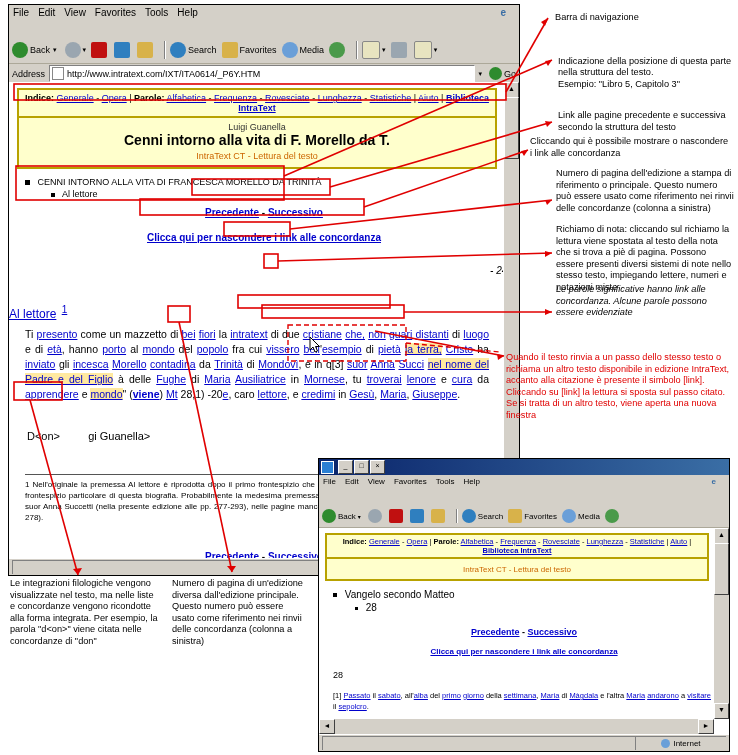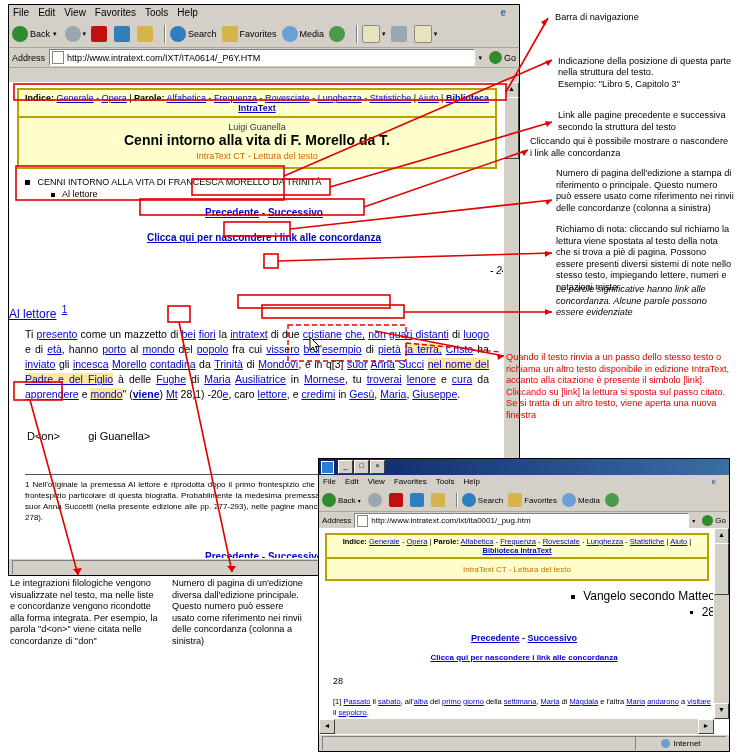--- a/index.html
+++ b/index.html
@@ -4,21 +4,21 @@
 <style>
   html,body{margin:0;padding:0;background:#ffffff;}
   body{width:738px;height:755px;position:relative;font-family:"Liberation Sans",sans-serif;font-size:11px;color:#000;}
   .win{position:absolute;border:1px solid #000;background:#d4d0c8;box-sizing:border-box;}
   .titlebar{height:16px;background:linear-gradient(to right,#0a246a,#3a6ea5);color:#fff;font-size:9px;display:flex;align-items:center;padding:0 2px;}
   .titlebar .ico{width:11px;height:11px;background:#2a7fd4;border:1px solid #fff;margin-right:3px;flex:0 0 auto;}
   .titlebar .t{flex:1;overflow:hidden;white-space:nowrap;text-overflow:ellipsis;font-weight:bold;}
   .tbtn{width:13px;height:12px;background:#d4d0c8;border:1px solid #fff;border-right-color:#404040;border-bottom-color:#404040;margin-left:1px;font-size:7px;line-height:10px;text-align:center;color:#000;}
   .menubar{height:15px;display:flex;align-items:center;font-size:10px;padding:0 4px;border-bottom:1px solid #d4d0c8;background:#d4d0c8;}
   .menubar span{margin-right:9px;}
-  .toolbar{height:26px;display:flex;align-items:center;background:#d4d0c8;padding:0 3px;border-bottom:1px solid #aca899;}
+  .toolbar{height:26px;display:flex;align-items:center;background:#d4d0c8;padding:0 3px;border-bottom:1px solid #aca899;margin-top:16px;}
   .tbitem{display:flex;align-items:center;font-size:9px;margin-right:5px;white-space:nowrap;}
   .tbicon{width:16px;height:16px;border-radius:2px;margin-right:2px;}
   .sep{width:1px;height:18px;background:#808080;border-right:1px solid #fff;margin:0 4px;}
   .addrbar{height:19px;display:flex;align-items:center;background:#d4d0c8;font-size:9px;padding:0 3px;border-bottom:1px solid #aca899;}
   .addrinput{flex:1;height:15px;background:#fff;border:1px solid #808080;border-right-color:#fff;border-bottom-color:#fff;display:flex;align-items:center;padding:0 2px;font-size:9px;overflow:hidden;white-space:nowrap;}
   .gobtn{display:flex;align-items:center;font-size:9px;margin-left:4px;}
   .content{background:#fff;overflow:hidden;position:relative;}
   .statusbar{height:16px;background:#d4d0c8;border-top:1px solid #fff;display:flex;align-items:center;font-size:9px;padding:0 3px;}
   .statusbar .sb1{flex:1;border:1px solid #808080;border-right:none;border-bottom:none;height:13px;}
   .statusbar .sb2{width:110px;border:1px solid #808080;border-right:none;border-bottom:none;height:13px;display:flex;align-items:center;justify-content:center;}
@@ -316,21 +316,21 @@
       <a href="#">Lunghezza</a> -
       <a href="#">Statistiche</a> |
       <a href="#">Aiuto</a> |
       <b><a href="#">Biblioteca IntraText</a></b>
     </div>
 
     <div class="ithead" style="margin:0 20px 0 6px;padding:3px 2px 5px 2px;">
       <div class="sub" style="font-size:8px;">IntraText CT - Lettura del testo</div>
     </div>
 
-    <div class="toc" style="margin:8px 14px;font-size:12px;text-align:right;">
+    <div class="toc" style="margin:8px 14px;font-size:10px;">
       <div class="lvl1">
         <span style="display:inline-block;width:4px;height:4px;background:#000;margin-right:5px;vertical-align:middle;"></span>
         <span>Vangelo secondo Matteo</span>
       </div>
       <div class="lvl2" style="margin-left:22px;">
         <span style="display:inline-block;width:3px;height:3px;background:#000;margin-right:5px;vertical-align:middle;"></span>
         <span>28</span>
       </div>
     </div>
 

